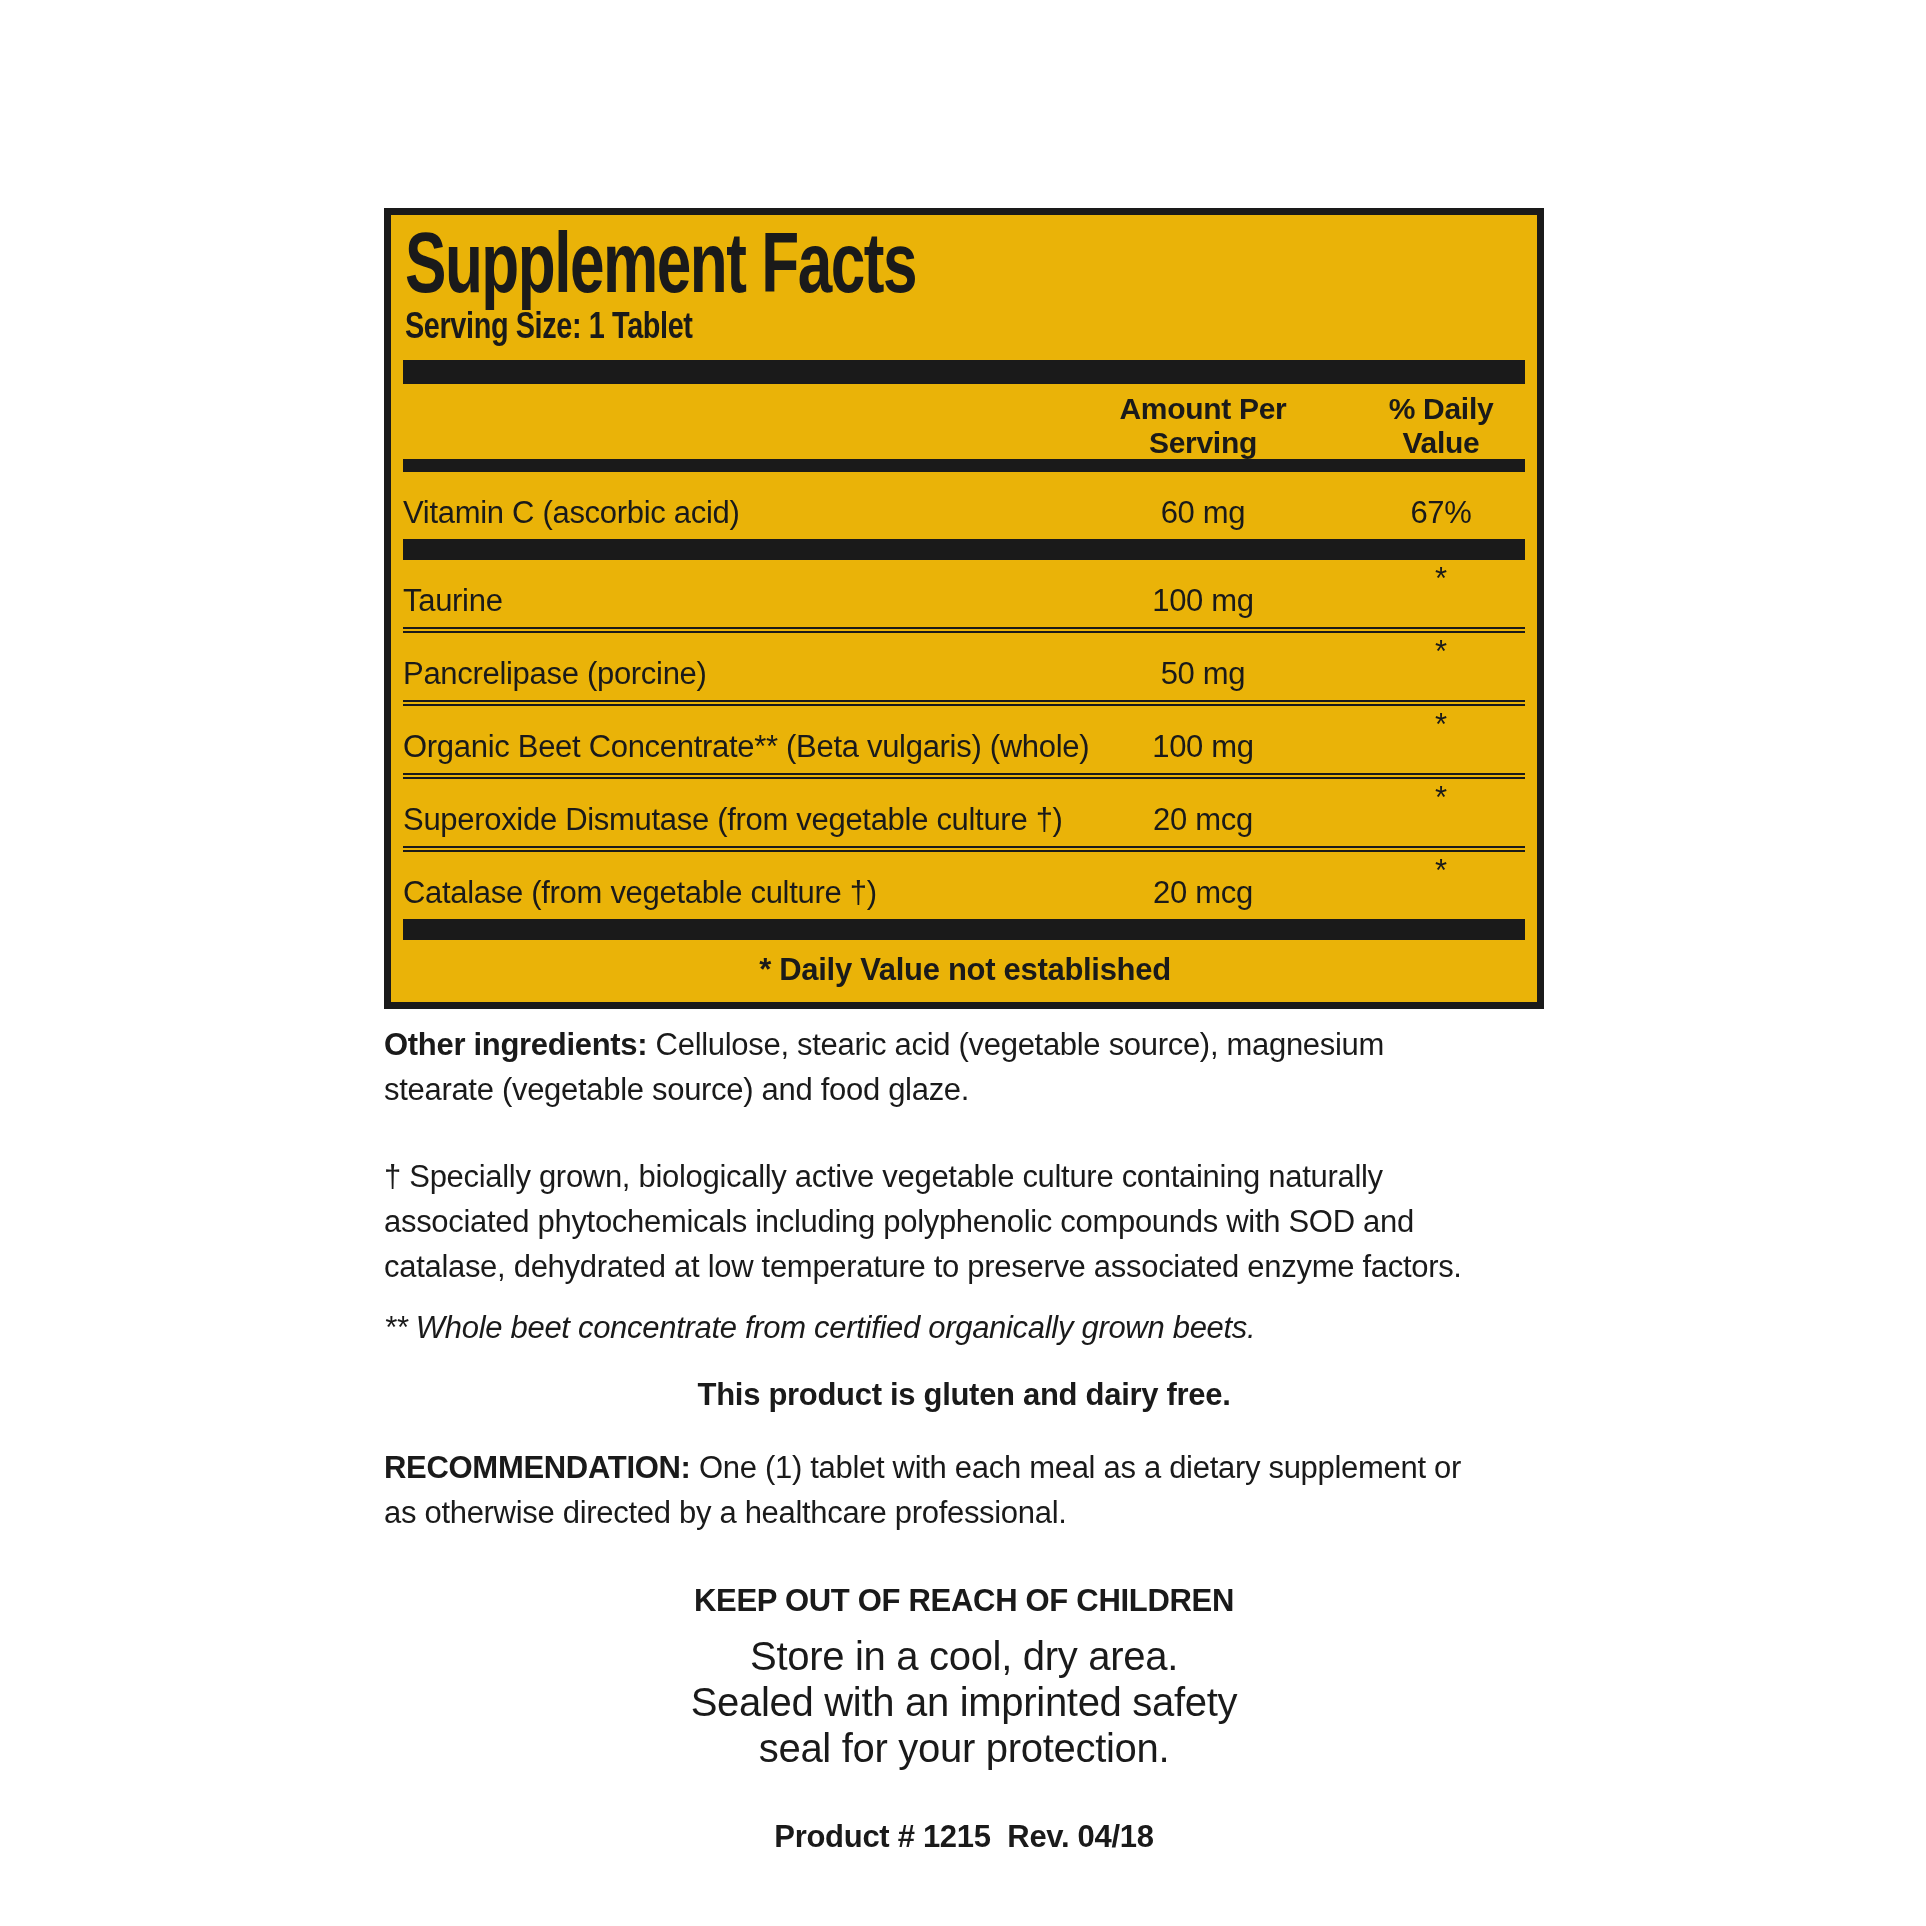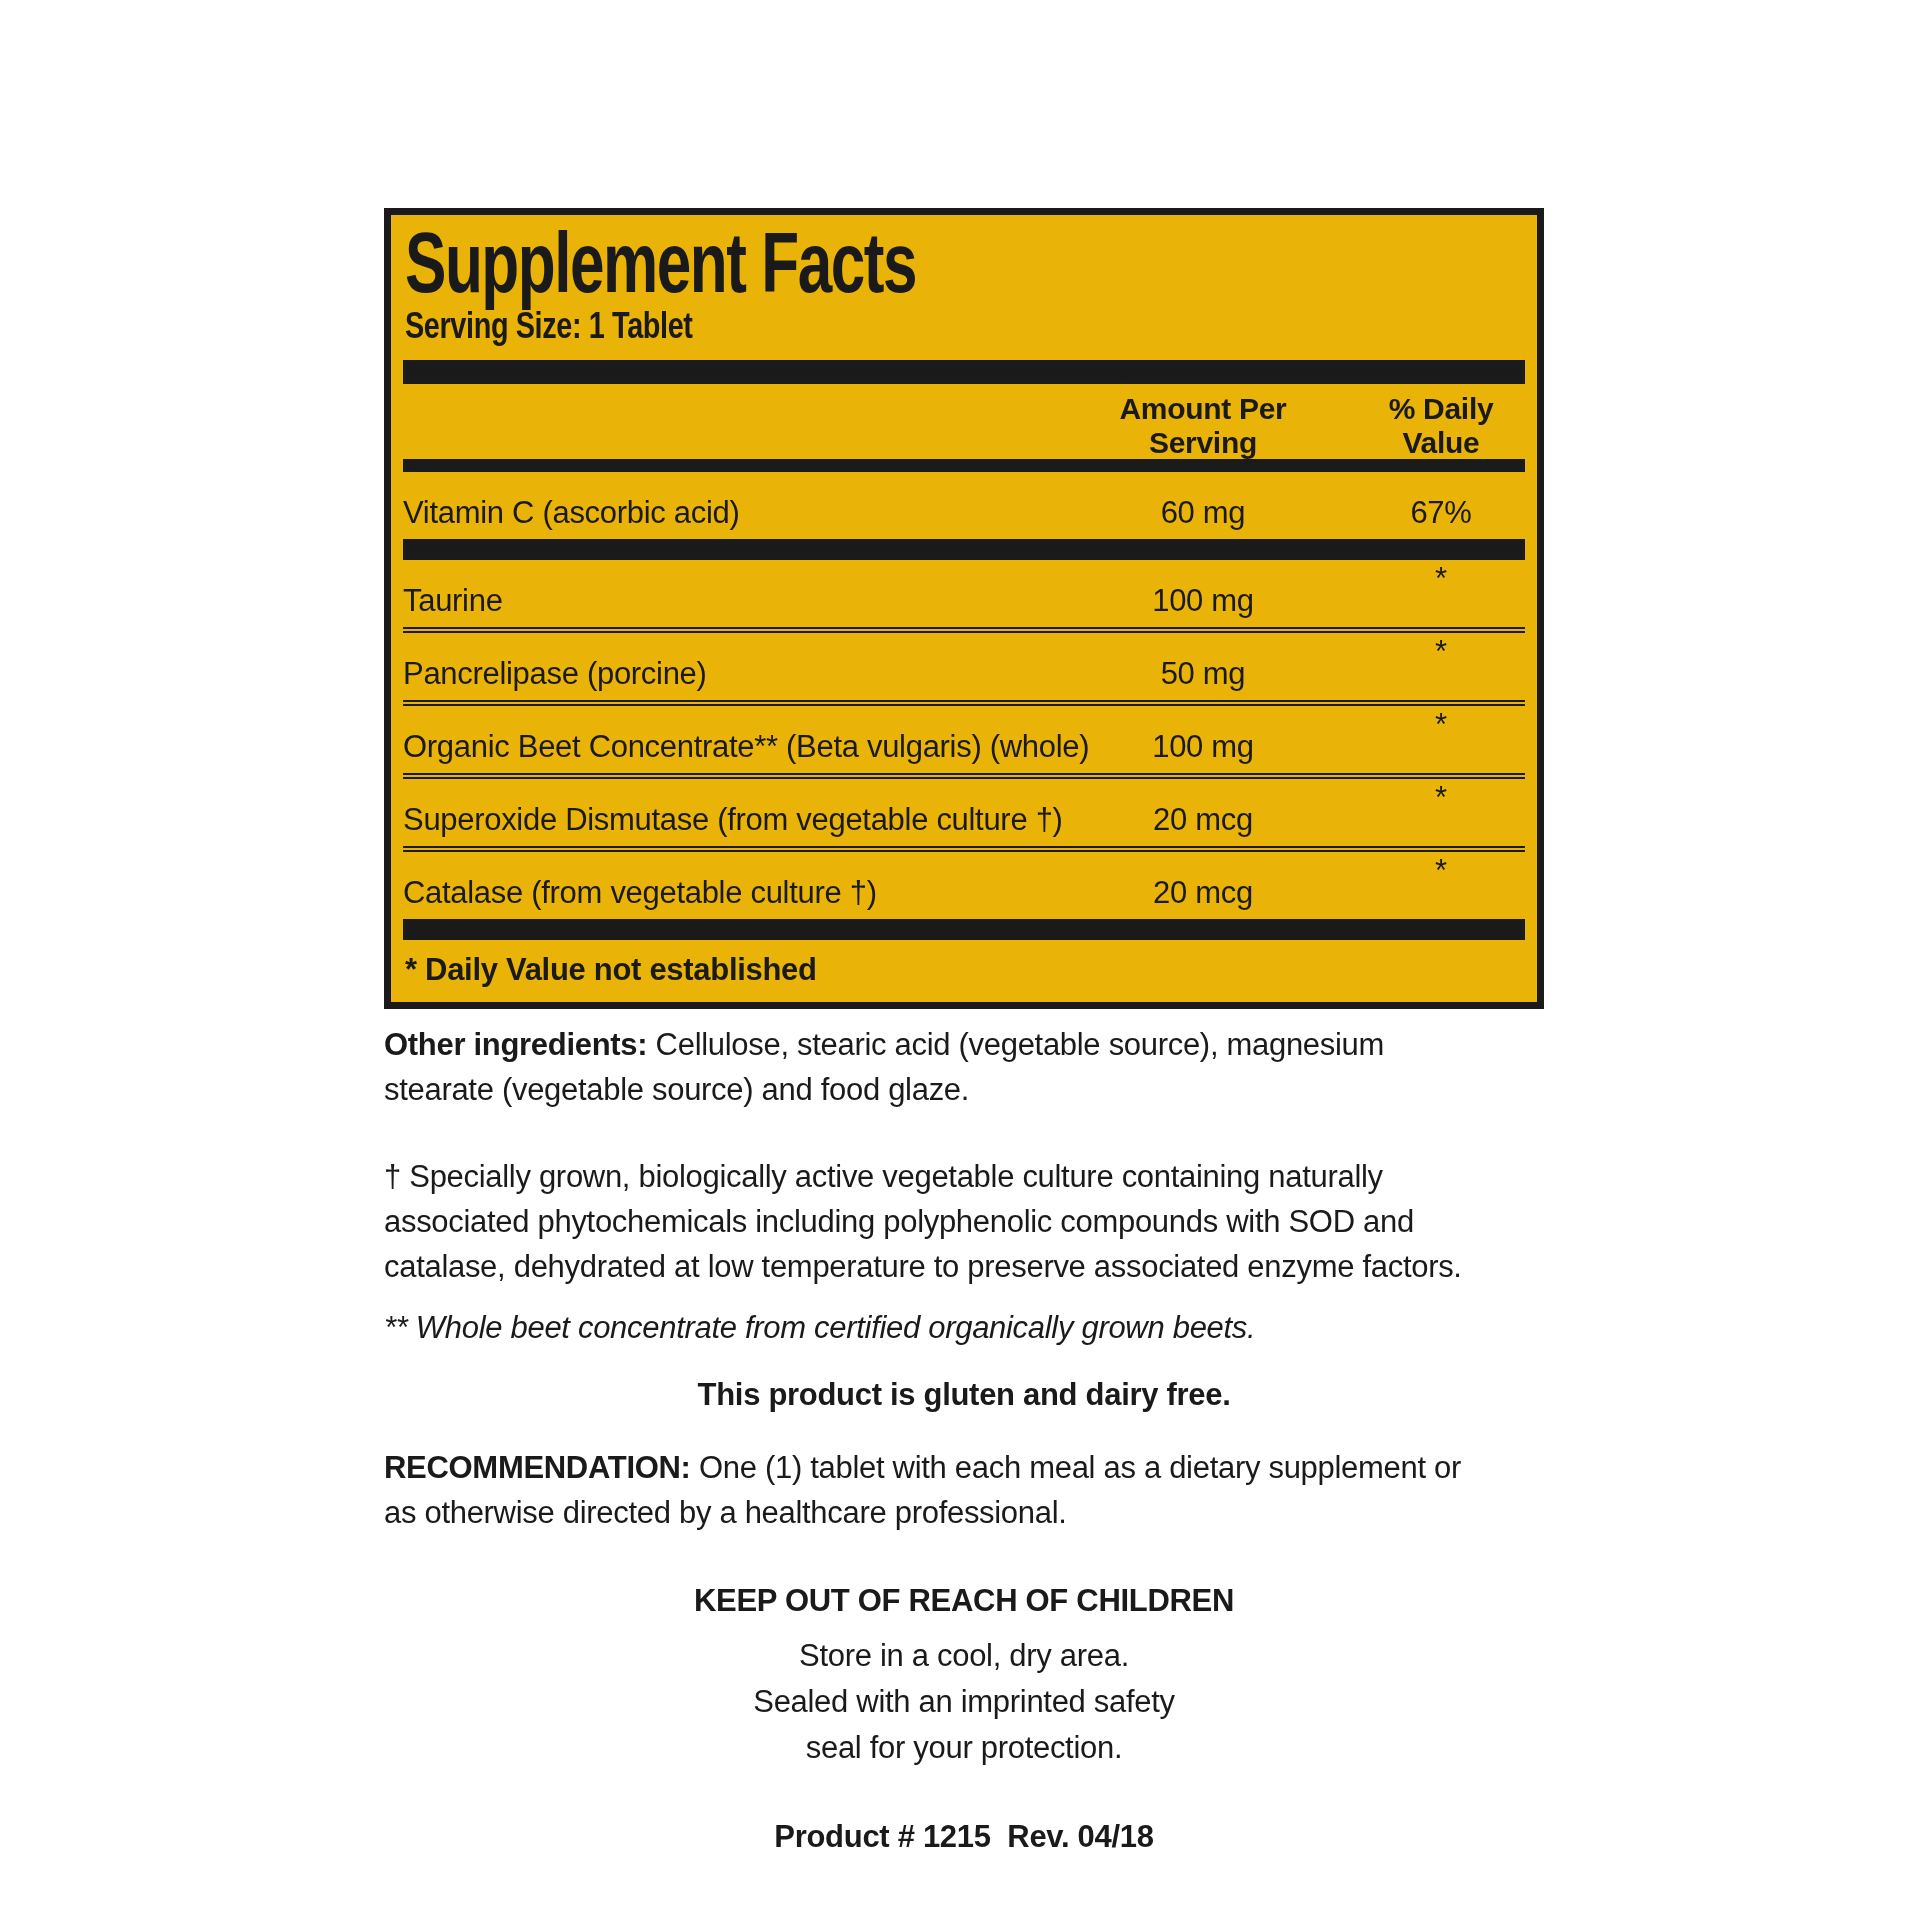--- a/index.html
+++ b/index.html
@@ -32,33 +32,33 @@
     text-align:center;white-space:pre-line;letter-spacing:-0.3px;
   }
   .th-amount{left:681px;width:238px;}
   .th-dv{left:939px;width:198px;}
   .row{position:relative;height:67px;font-size:31px;letter-spacing:-0.3px;}
   .row .name{position:absolute;left:0;bottom:8px;white-space:nowrap;}
   .row .amount{position:absolute;left:681px;width:238px;text-align:center;bottom:8px;}
   .row .dv{position:absolute;left:939px;width:198px;text-align:center;bottom:8px;}
   .row .dv.star{bottom:auto;top:1px;}
   .sep{height:0;border-top:6px double #1a1a1a;}
-  .dv-note{font-size:31px;font-weight:bold;letter-spacing:-0.3px;padding:12px 0 14px 2px;}
+  .dv-note{font-size:31px;font-weight:bold;letter-spacing:-0.3px;padding:12px 0 14px 2px;text-align:center;}
 
   
   .para{font-size:31px;line-height:45px;letter-spacing:-0.3px;white-space:pre-line;margin:0;}
   .p-other{margin-top:13px;}
   .p-dagger{margin-top:42px;}
   .p-beet{margin-top:16px;font-style:italic;}
   .p-gluten{margin-top:22px;text-align:center;font-weight:bold;}
   .p-rec{margin-top:28px;}
   .bold{font-weight:bold;}
 
   .f-keep{margin-top:48px;text-align:center;font-weight:bold;font-size:31px;letter-spacing:-0.3px;}
-  .f-line{text-align:center;font-size:31px;line-height:46px;letter-spacing:-0.3px;}
+  .f-line{text-align:center;font-size:40px;line-height:46px;letter-spacing:-0.3px;}
   .f-store{margin-top:14px;}
   .f-product{margin-top:48px;text-align:center;font-size:31px;letter-spacing:-0.3px;white-space:pre;font-weight:bold;}
 </style>
 </head>
 <body>
 
 <div class="label">
 
   <div class="box">
     <div class="title">Supplement Facts</div>

